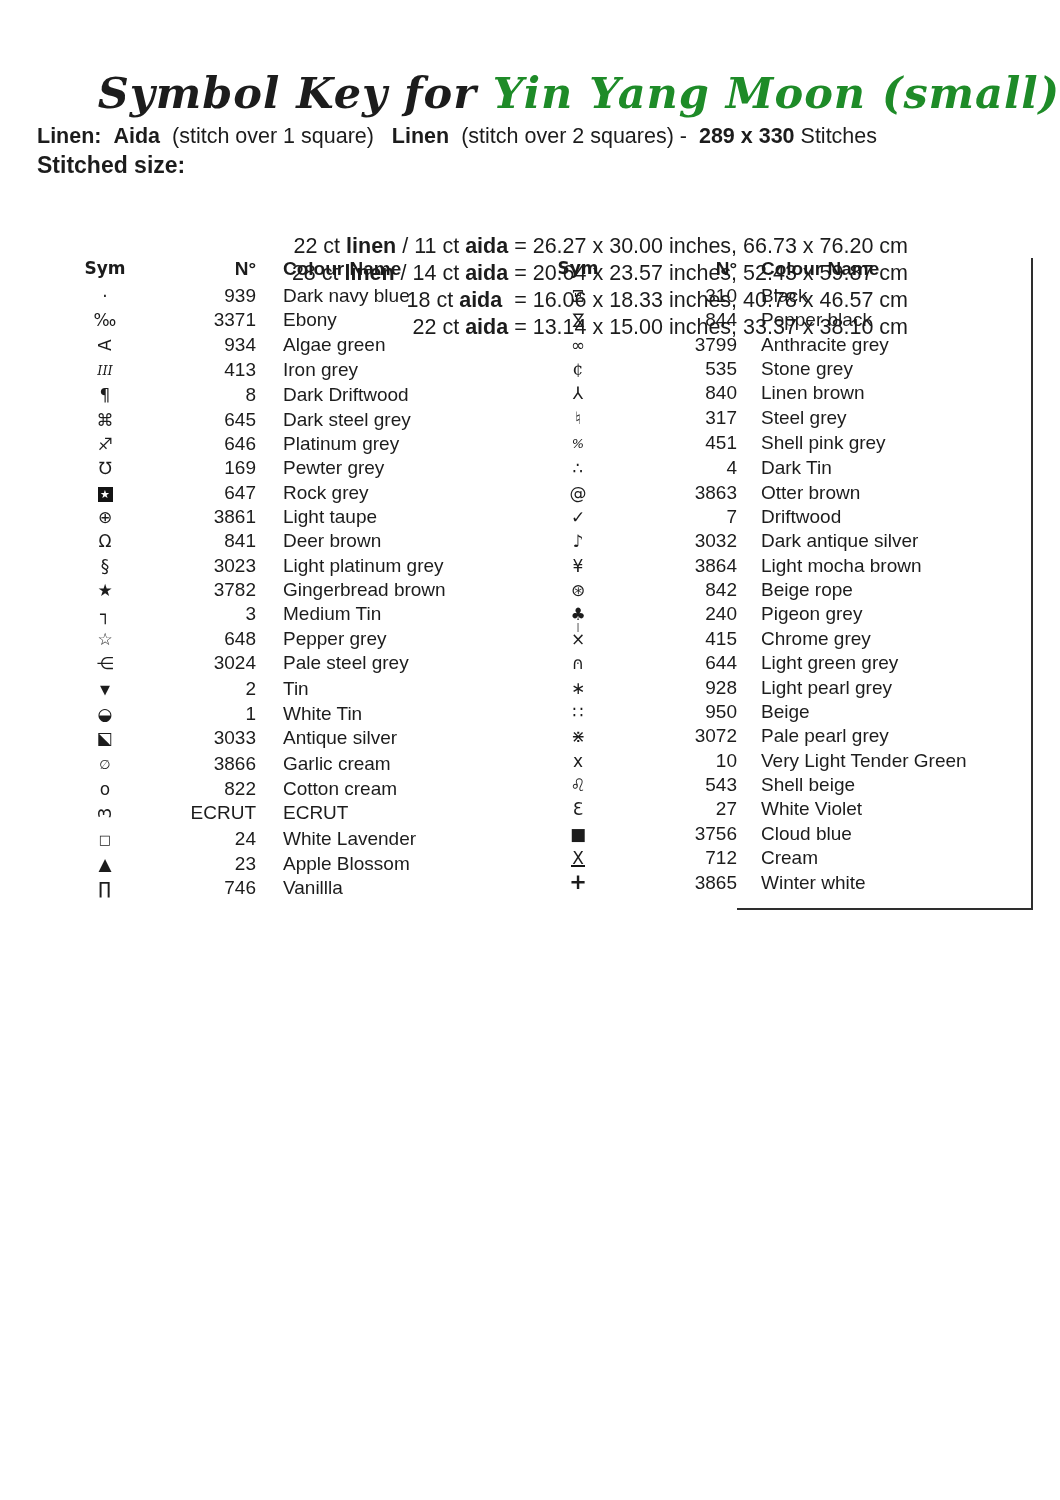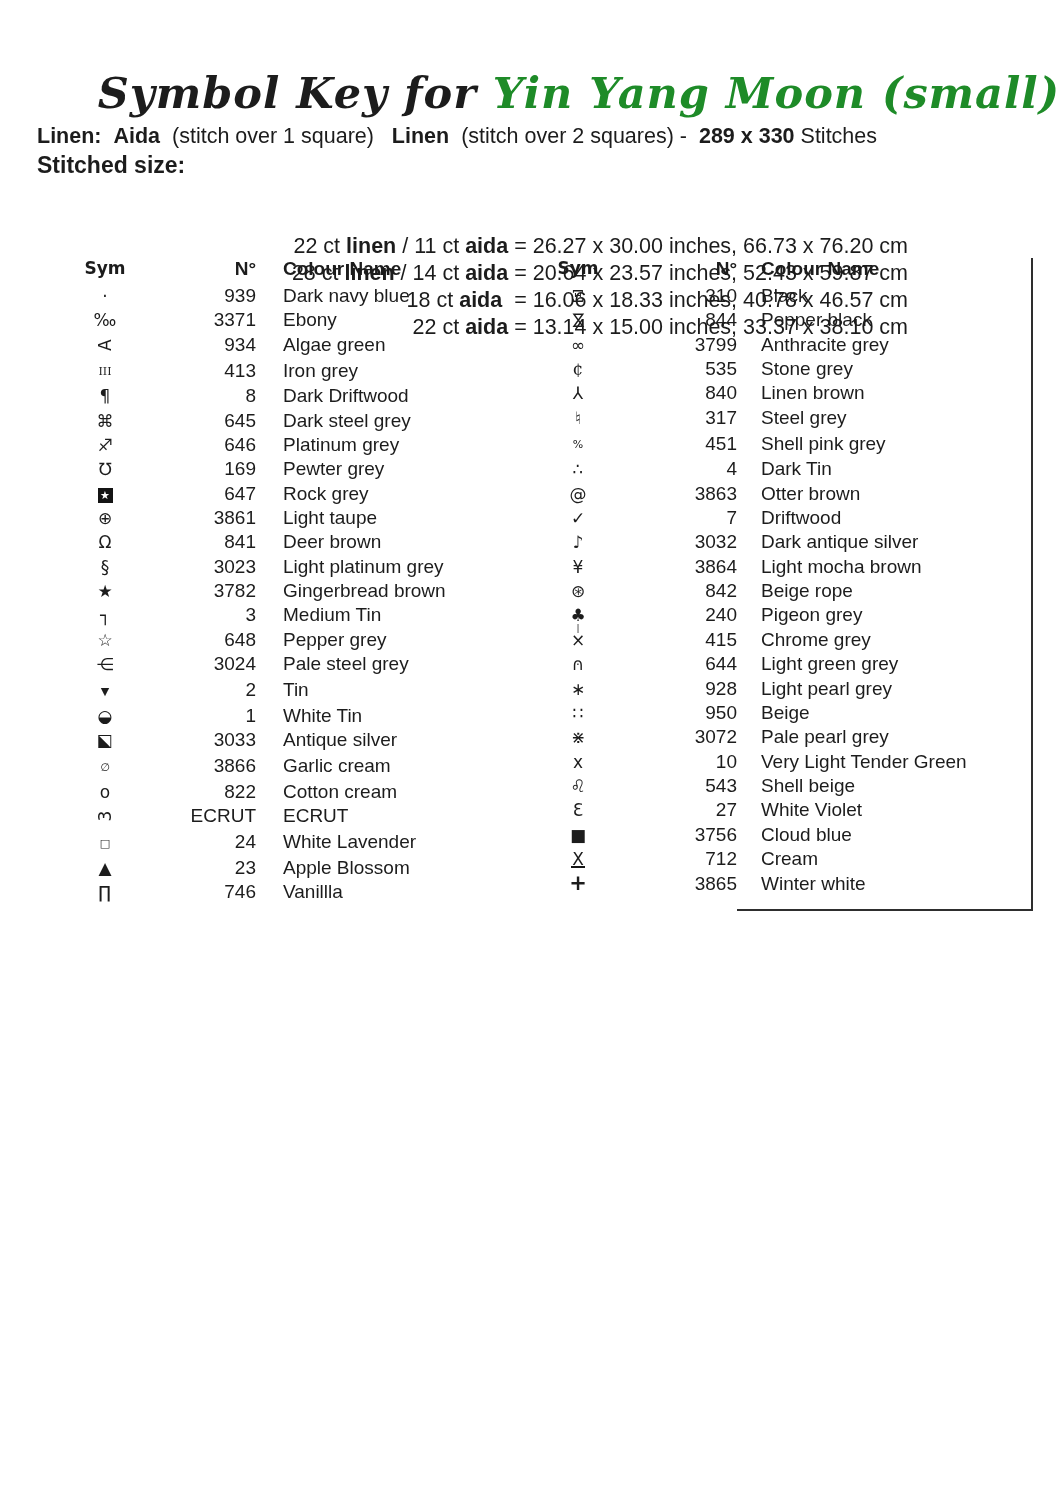--- a/index.html
+++ b/index.html
@@ -31,21 +31,21 @@
   .symtable.left  .name{width:240px;text-align:left;padding-left:27px;}
   .symtable.right .name{width:270px;text-align:left;padding-left:24px;}
   .symtable.right td.name,.symtable.right th.name{border-right:2px solid #2e2e2e;}
   .symtable.right tr.closing td{height:12px;line-height:12px;}
   .symtable.right tr.closing td.name{border-bottom:2px solid #2e2e2e;}
   
   .rot90{display:inline-block;transform:rotate(90deg);}
   .rot-90{display:inline-block;transform:rotate(-90deg);}
   .fliph{display:inline-block;transform:scaleX(-1);}
   .serif{font-family:"DejaVu Serif", serif;}
-  .small{font-size:11px;}
+  .small{font-size:13px;font-style:italic;}
   .boxed-star{display:inline-block;background:#141414;color:#fff;width:15px;height:15px;
               line-height:15px;font-size:11px;text-align:center;vertical-align:1px;}
   .underbar{display:inline-block;border-bottom:2px solid #141414;line-height:0.85;padding:0 1px;}
   .boldplus{font-weight:900;font-size:21px;}
   .tick-top{position:relative;display:inline-block;}
   .tick-top::after{content:"|";position:absolute;top:-4px;left:50%;transform:translateX(-50%);
                    font-size:9px;line-height:9px;}
   .dot-in{position:relative;display:inline-block;}
   .dot-in::after{content:"\00B7";position:absolute;top:52%;left:50%;
                  transform:translate(-50%,-50%);font-size:12px;line-height:12px;}

